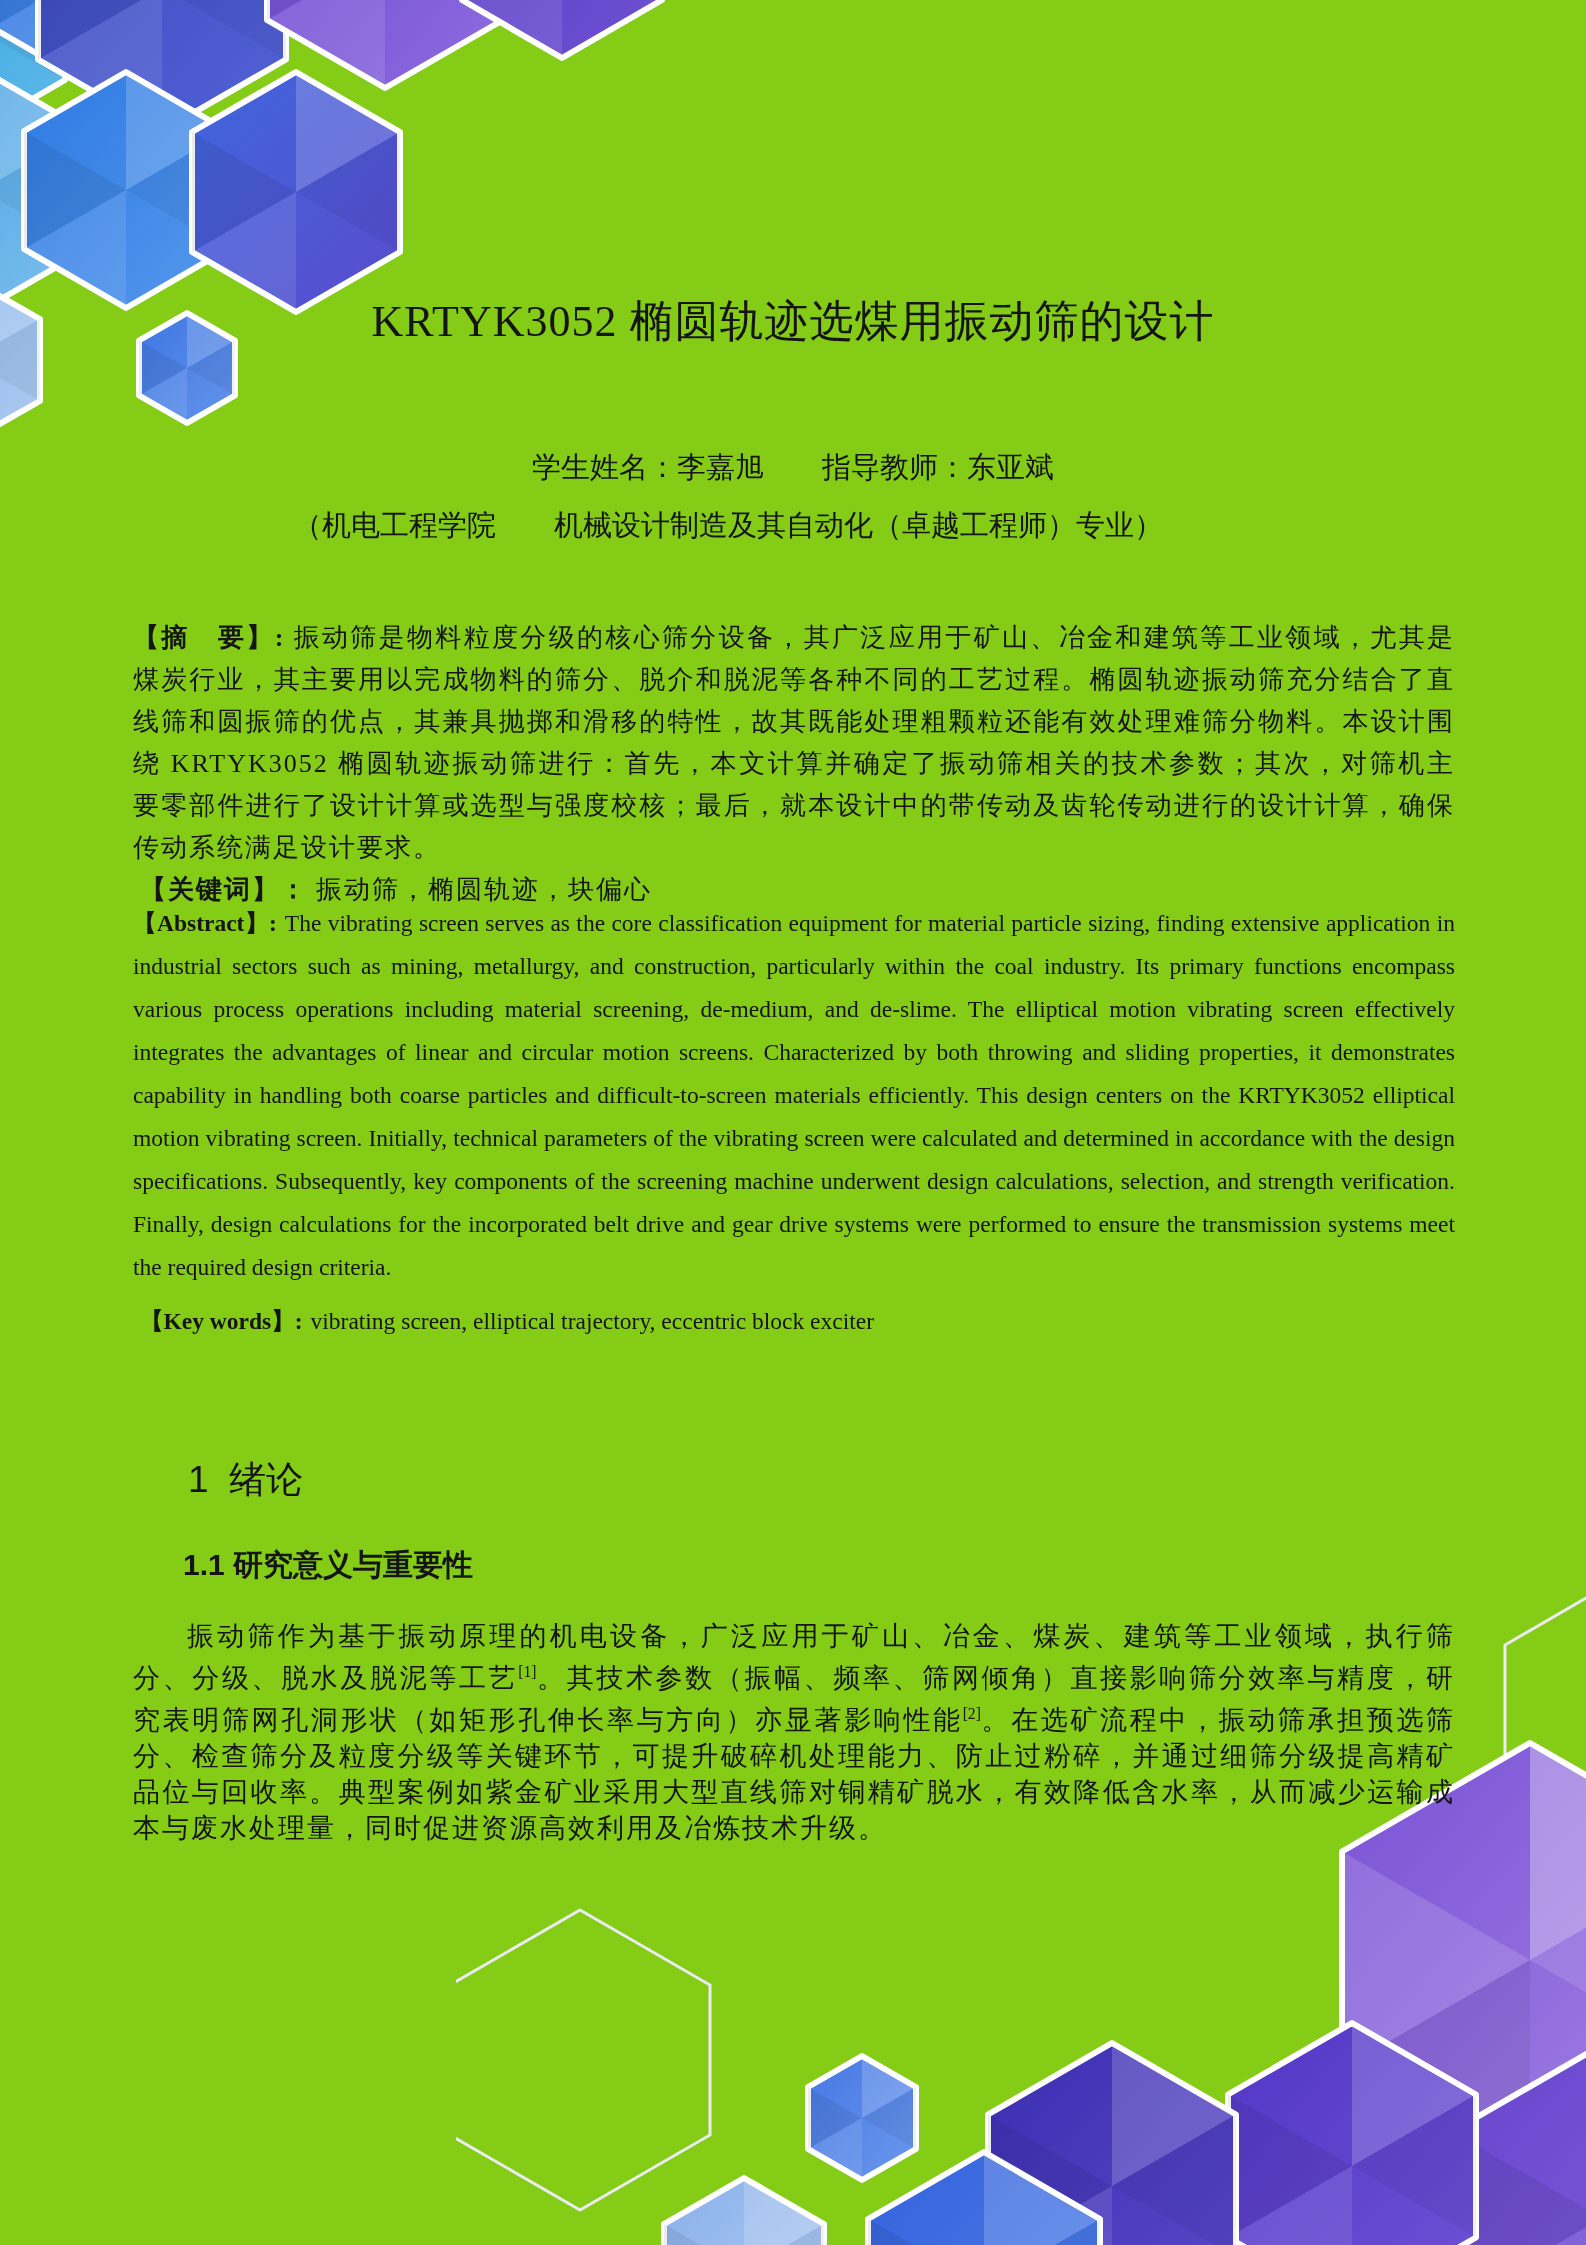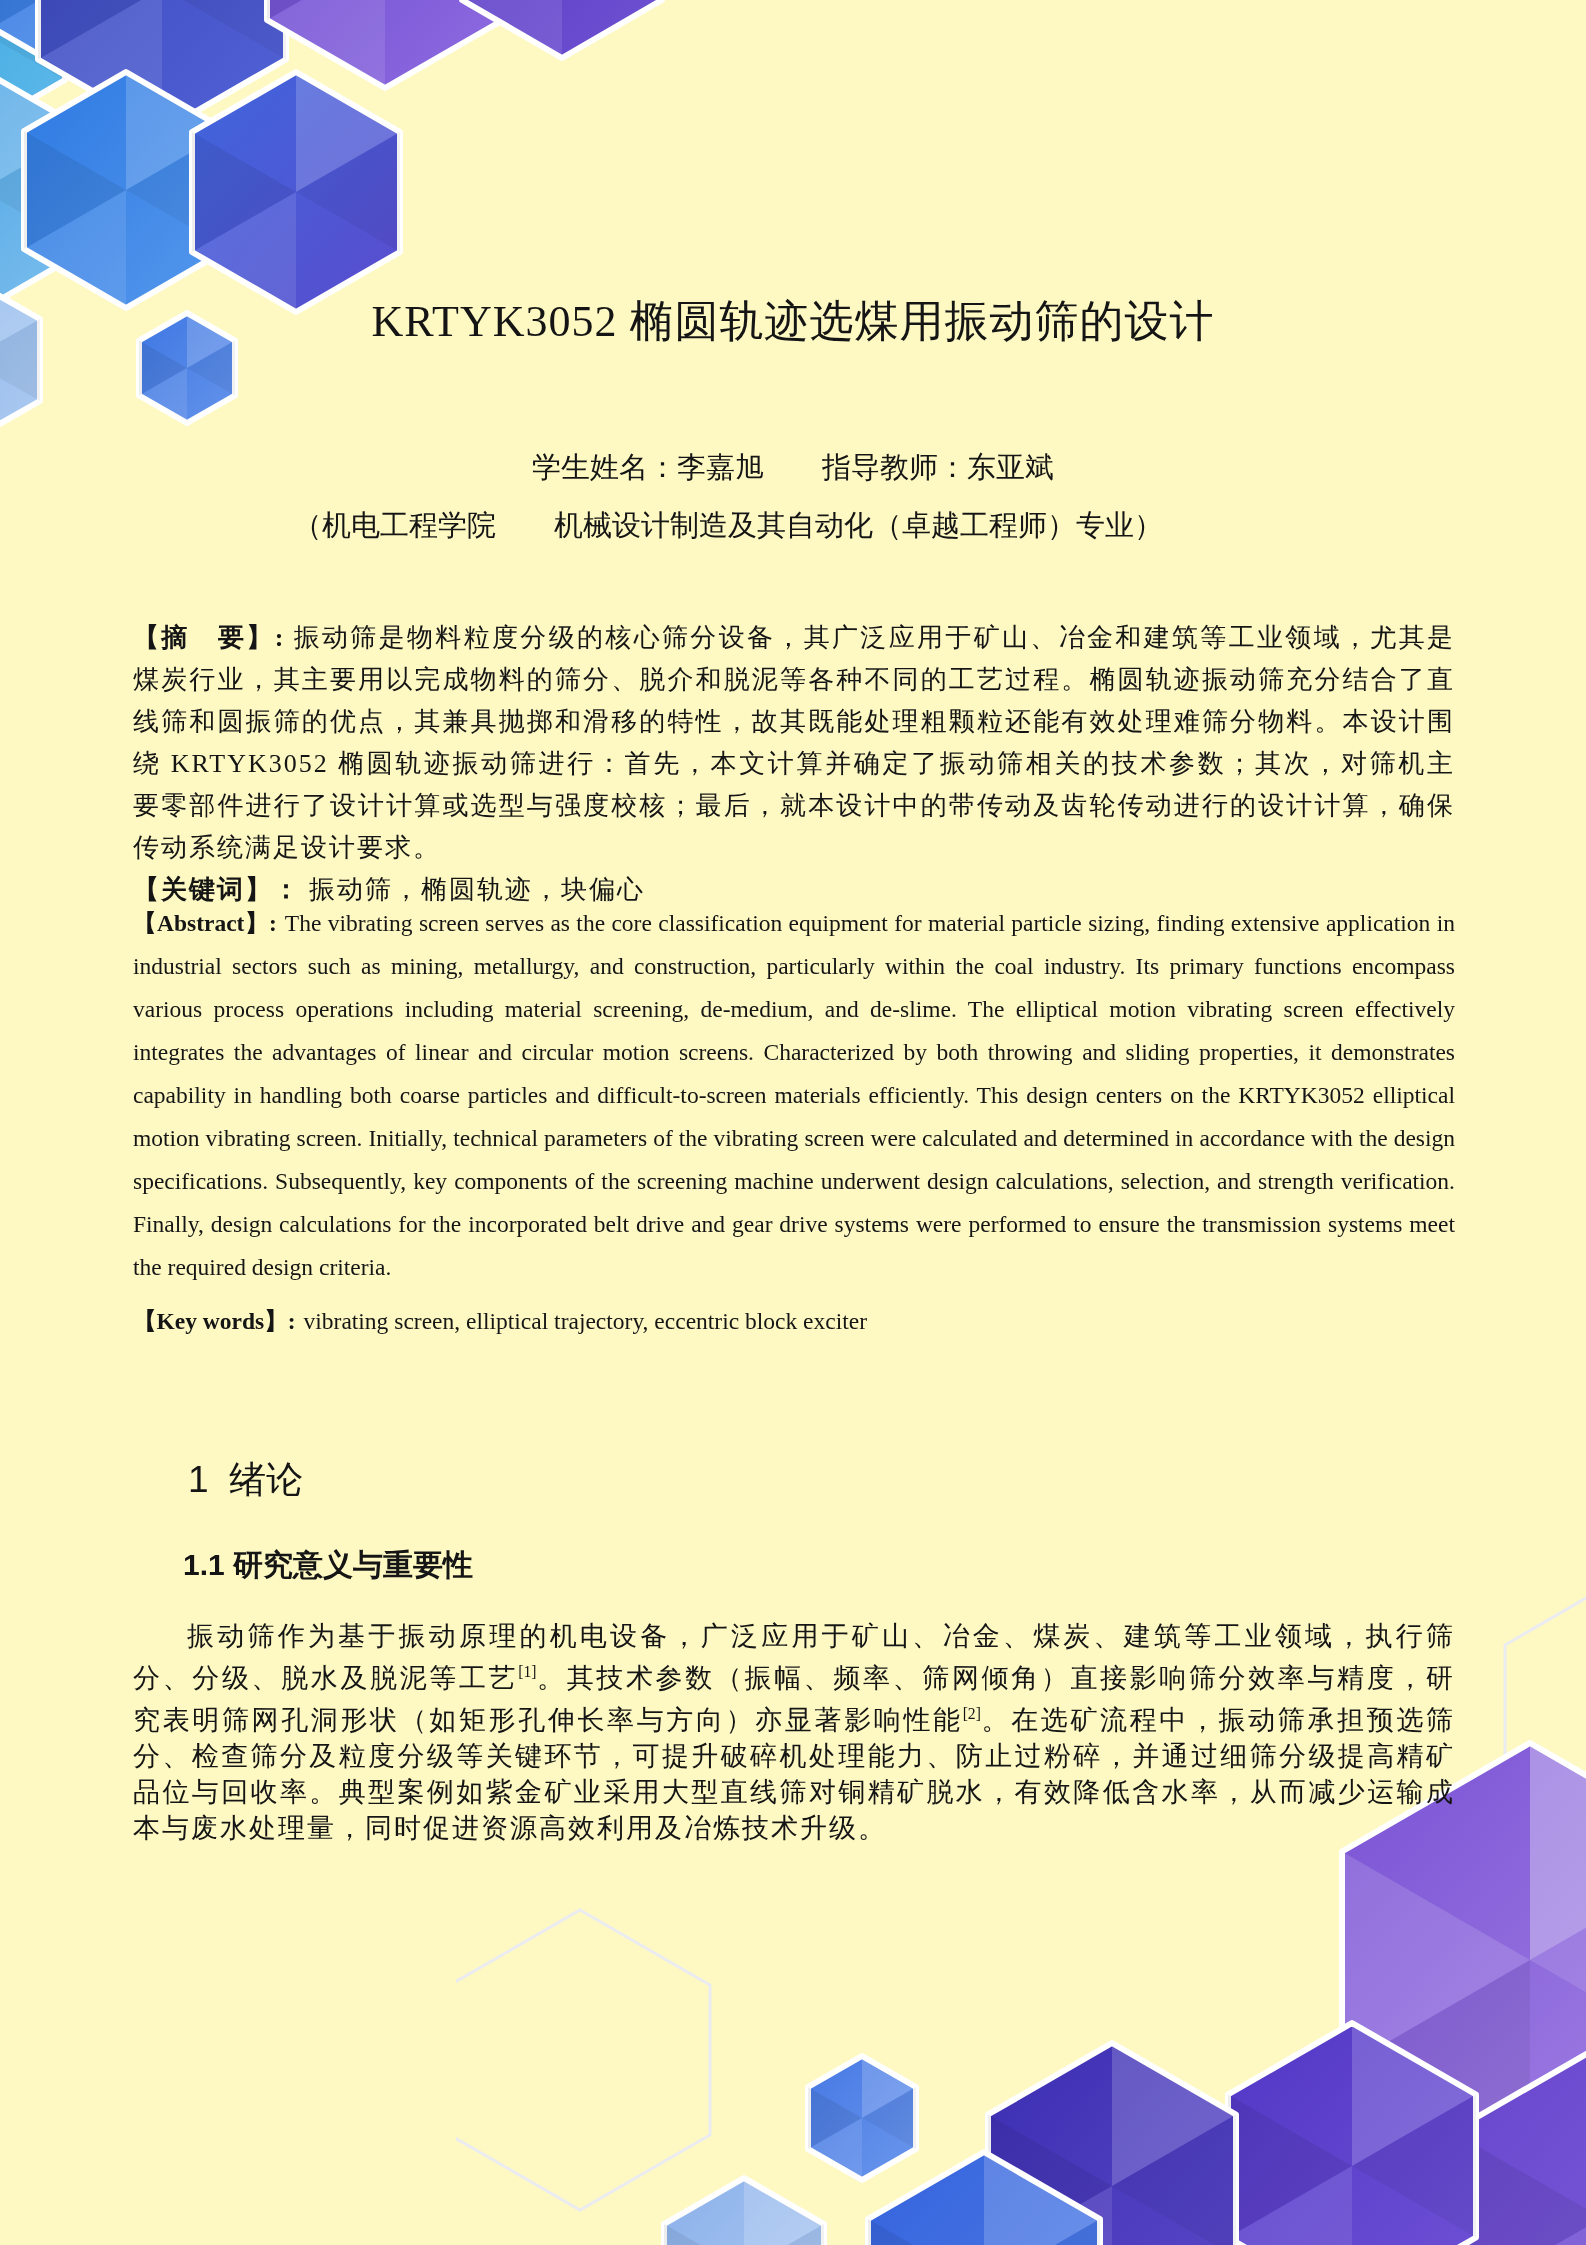--- a/index.html
+++ b/index.html
@@ -1,20 +1,20 @@
 <!DOCTYPE html>
 <html><head>
 <meta charset="utf-8">
 <style>
   html,body{margin:0;padding:0;background:#888;}
   .page{
     position:relative;
     width:1586px;height:2245px;
     margin:0 auto;
-    background:#fef9c3;
+    background:#84cc16;
     overflow:hidden;
     font-family:"Liberation Serif","DejaVu Serif",serif;
     color:#151515;
   }
   .deco{position:absolute;z-index:0;}
   #hex-top-left{top:0;left:0;}
   #hex-bottom-right{bottom:0;right:0;}
   .txt{position:absolute;z-index:2;}
   .doc-title{
     top:292px;left:0;width:1586px;
@@ -32,21 +32,21 @@
     text-align:center;font-size:29px;white-space:pre;
   }
   .abstract-cn{
     top:617px;left:133px;width:1322px;
     font-size:26px;line-height:42px;letter-spacing:2px;
     text-align:justify;
   }
   .abstract-cn .lbl, .abstract-en .lbl, .kw-line .lbl{
     font-weight:bold;margin-right:8px;
   }
-  .kw-line{margin-top:0;}
+  .kw-line{margin-top:0;margin-left:7px;}
   .abstract-en{
     top:902px;left:133px;width:1322px;
     font-size:23.5px;line-height:43px;
     text-align:justify;
   }
   .abstract-en .kw-line{margin-top:11px;text-align:left;}
   .h1-heading{
     top:1455px;left:188px;
     font-family:"Liberation Sans","DejaVu Sans",sans-serif;
     font-size:37px;font-weight:normal;white-space:pre;

